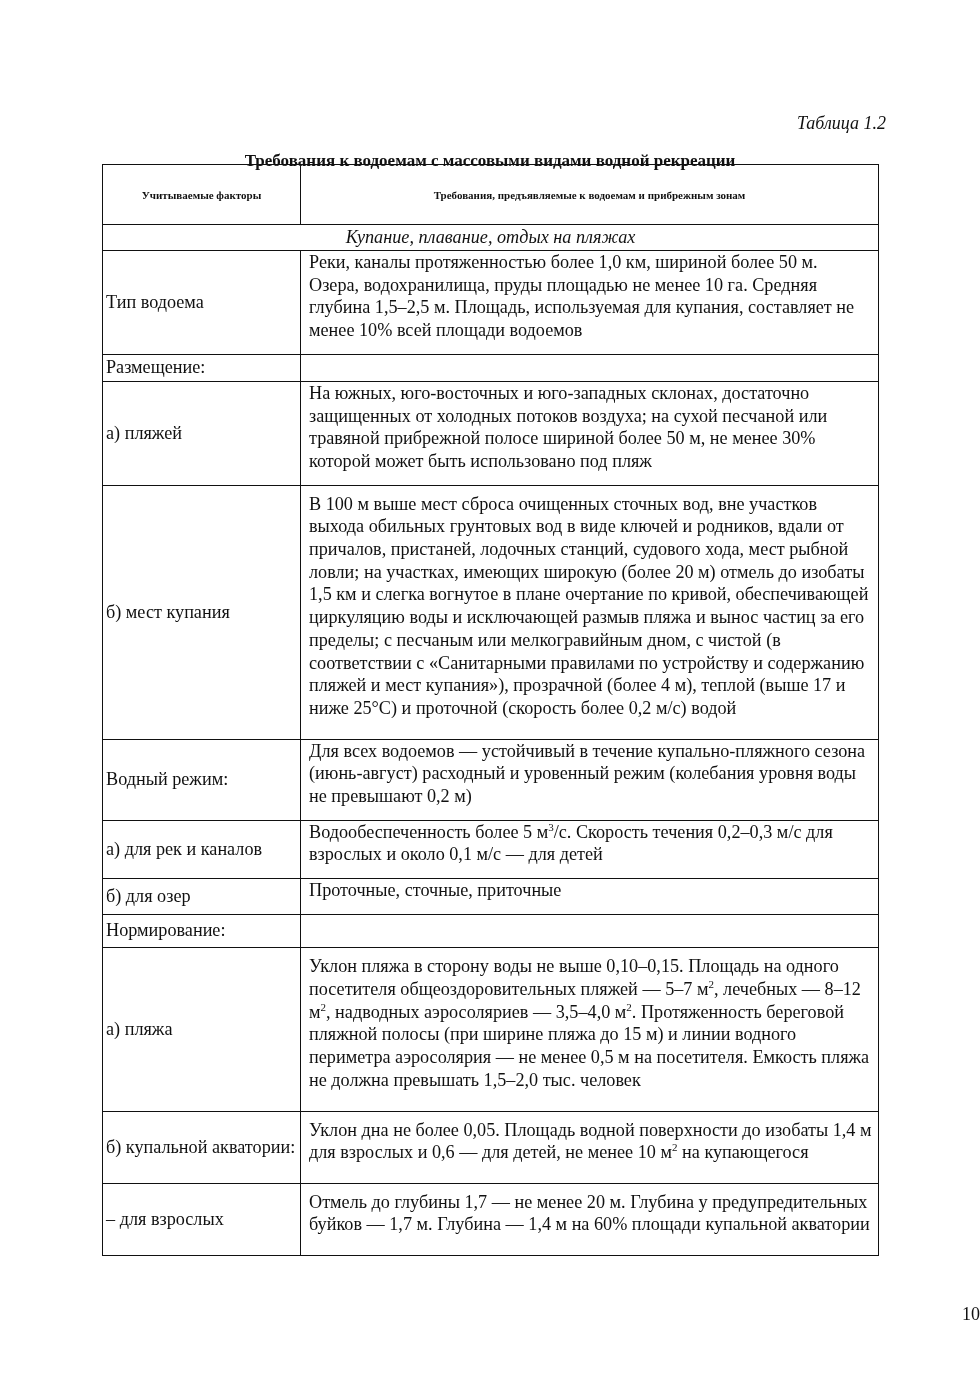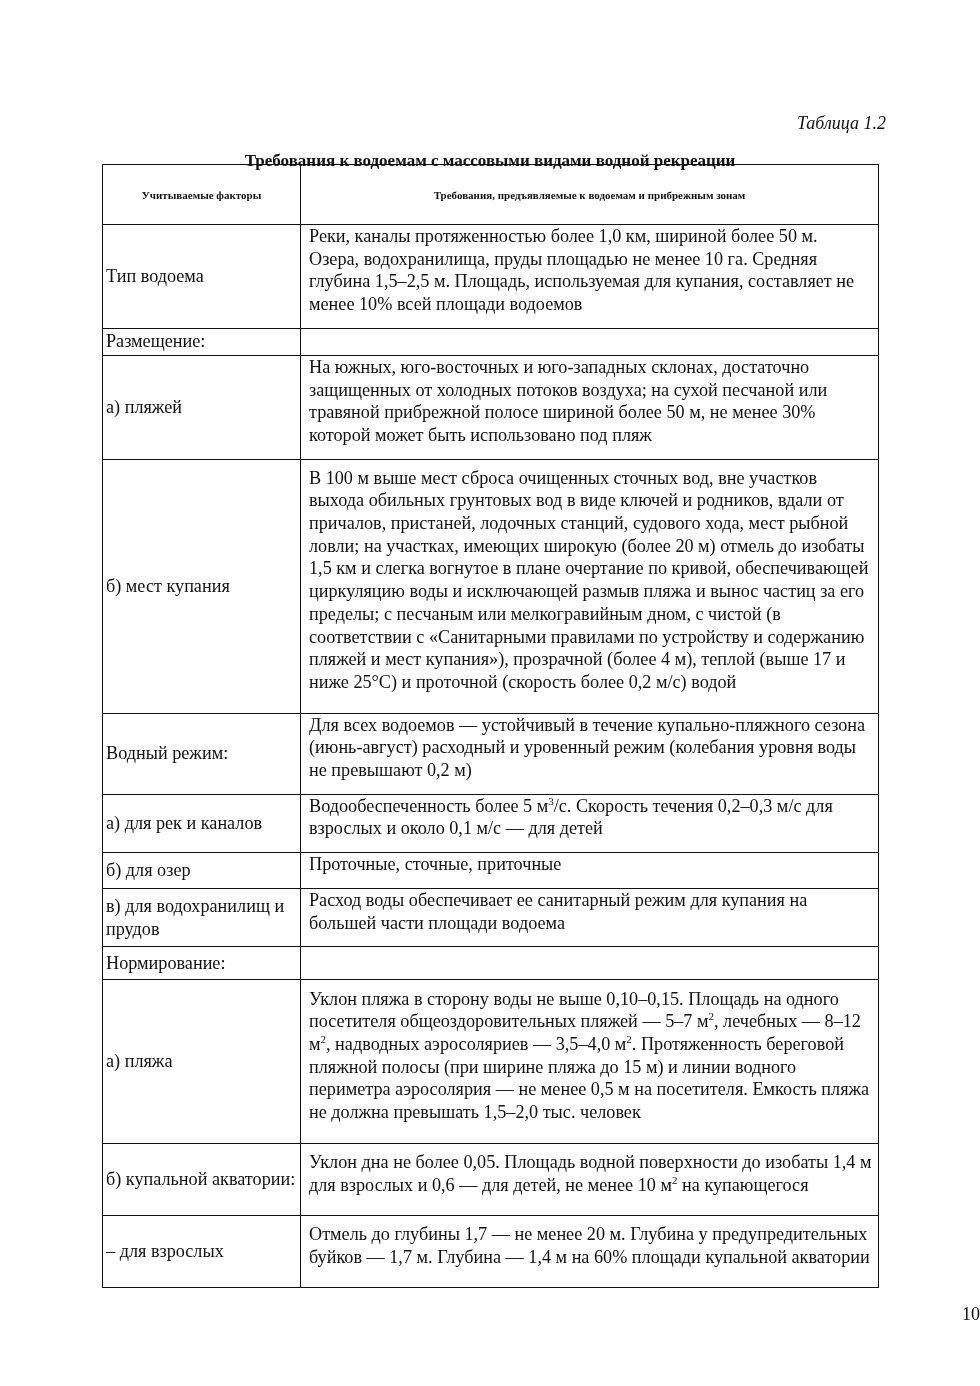--- a/index.html
+++ b/index.html
@@ -93,20 +93,23 @@
       <col class="c1">
       <col class="c2">
     </colgroup>
   <thead>
     <tr>
       <th class="h1">Учитываемые факторы</th>
       <th>Требования, предъявляемые к водоемам и прибрежным зонам</th>
     </tr>
   </thead>
   <tbody>
+    <tr>
+      <td class="section" colspan="2">Купание, плавание, отдых на пляжах</td>
+    </tr>
 
     <tr style="height:95px">
       <td class="left">Тип водоема</td>
       <td class="right">Реки, каналы протяженностью более 1,0 км, шириной более 50 м. Озера, водохранилища, пруды площадью не менее 10 га. Средняя глубина 1,5–2,5 м. Площадь, используемая для купания, составляет не менее 10% всей площади водоемов</td>
     </tr>
 
     <tr style="height:27px">
       <td class="left">Размещение:</td>
       <td class="right"></td>
     </tr>
@@ -129,24 +132,20 @@
     <tr style="height:50px">
       <td class="left">а) для рек и каналов</td>
       <td class="right"><span>Водообеспеченность более 5 м</span><sup>3</sup><span>/с. Скорость течения 0,2–0,3 м/с для взрослых и около 0,1 м/с — для детей</span></td>
     </tr>
 
     <tr style="height:26px">
       <td class="left">б) для озер</td>
       <td class="right">Проточные, сточные, приточные</td>
     </tr>
 
-    <tr style="height:51px">
-      <td class="left">в) для водохранилищ и прудов</td>
-      <td class="right">Расход воды обеспечивает ее санитарный режим для купания на большей части площади водоема</td>
-    </tr>
 
     <tr style="height:33px">
       <td class="left">Нормирование:</td>
       <td class="right"></td>
     </tr>
 
     <tr style="height:164px">
       <td class="left">а) пляжа</td>
       <td class="right"><span>Уклон пляжа в сторону воды не выше 0,10–0,15. Площадь на одного посетителя общеоздоровительных пляжей — 5–7 м</span><sup>2</sup><span>, лечебных — 8–12 м</span><sup>2</sup><span>, надводных аэросоляриев — 3,5–4,0 м</span><sup>2</sup><span>. Протяженность береговой пляжной полосы (при ширине пляжа до 15 м) и линии водного периметра аэросолярия — не менее 0,5 м на посетителя. Емкость пляжа не должна превышать 1,5–2,0 тыс. человек</span></td>
     </tr>

